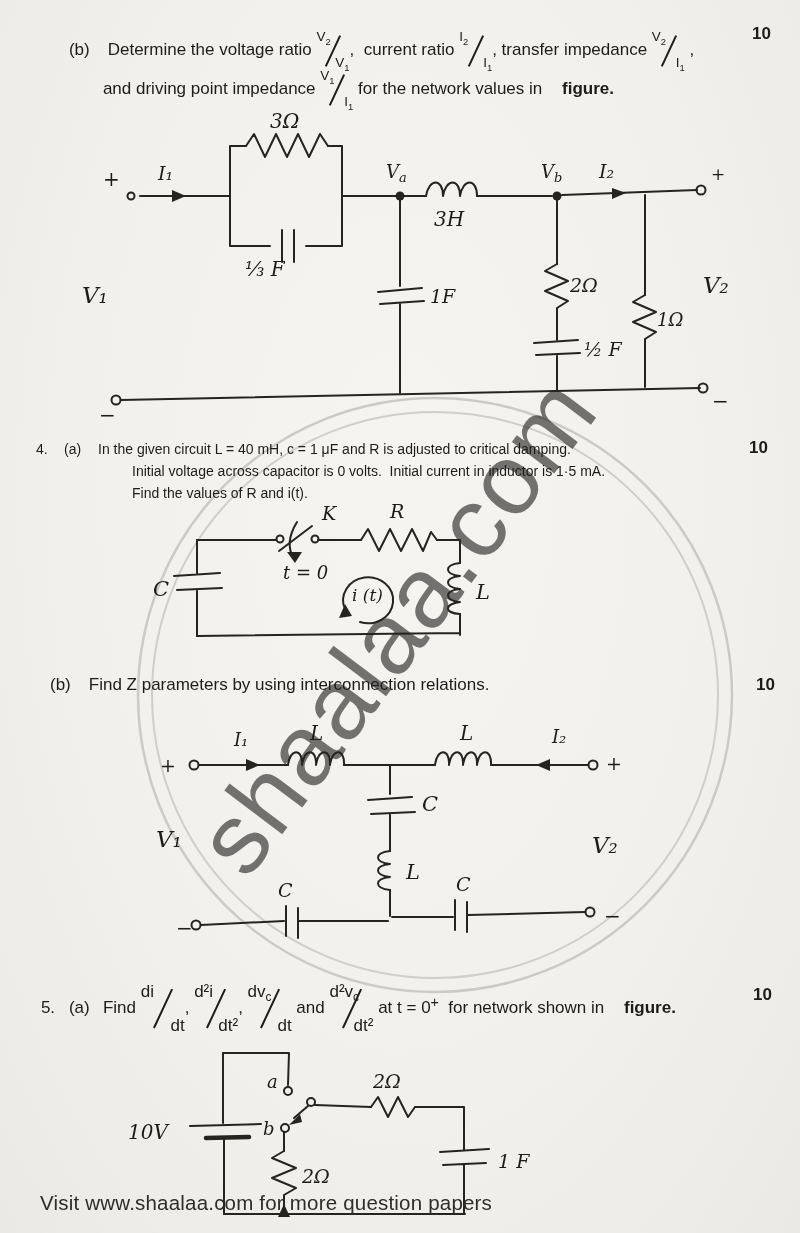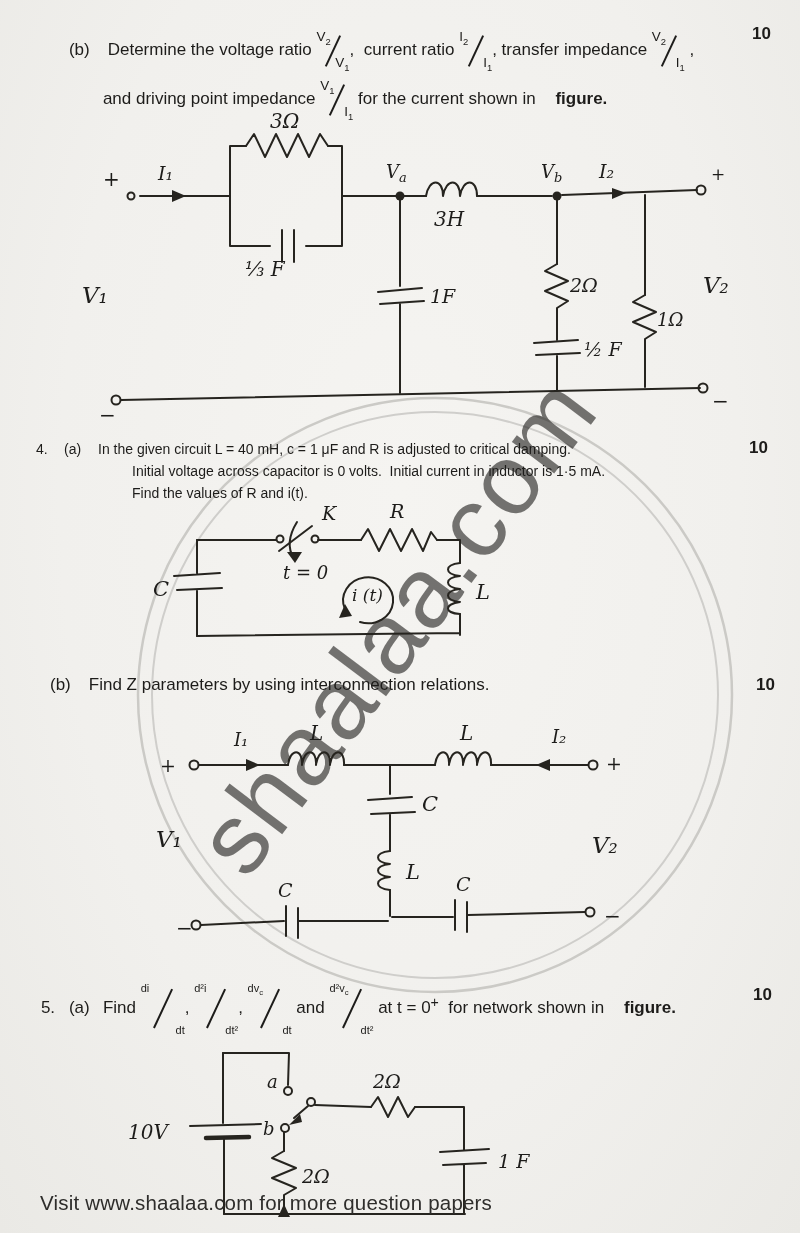--- a/index.html
+++ b/index.html
@@ -16,21 +16,21 @@
   .qsub{display:inline-block;width:34px;}
   .indent{margin-left:96px;}
   .bold{font-weight:700;margin-left:15px;}
   .marks{position:absolute;z-index:2;font-size:17px;font-weight:700;}
   
   .frac{display:inline-block;position:relative;vertical-align:middle;}
   .frac .fn{position:absolute;left:0;top:-4px;}
   .frac .fd{position:absolute;right:0;bottom:-4px;}
   .frac .fs{position:absolute;left:48%;top:1px;height:94%;width:1.8px;background:#1d1c1a;transform:rotate(25deg);}
   .f3{width:33px;height:36px;font-size:13.5px;}
-  .f5{width:44px;height:46px;font-size:11px;}
+  .f5{width:44px;height:46px;font-size:17px;}
   .fsub{font-size:0.7em;}
   svg.ckt{position:absolute;overflow:visible;z-index:2;}
   .wire{stroke:#26241f;stroke-width:2;fill:none;stroke-linecap:round;stroke-linejoin:round;}
   .thick{stroke-width:4.5;}
   .fillink{fill:#26241f;stroke:none;}
   svg text{fill:#1d1c1a;}
   .hand{font-family:"DejaVu Serif",serif;font-style:italic;}
 </style>
 </head>
 <body>
@@ -39,22 +39,22 @@
 
   <svg class="wm" width="800" height="1233" viewBox="0 0 800 1233">
     <circle cx="435" cy="695" r="297" fill="none" stroke="#cbcac6" stroke-width="2.5"></circle>
     <circle cx="435" cy="695" r="283" fill="none" stroke="#cfcecb" stroke-width="2"></circle>
     <text transform="translate(424,646) rotate(-53)" text-anchor="middle" font-size="100" fill="#c6c5c2" opacity="0.6" letter-spacing="2" font-family="Liberation Sans, sans-serif">shaalaa.com</text>
   </svg>
 
   <div class="abs layer qline" style="left:50px;top:13px;width:700px;">
     <span class="qlabel">(b)</span><span>Determine the voltage ratio </span><span class="frac f3"><span class="fn"><span>V</span><sub class="fsub">2</sub></span><span class="fs"></span><span class="fd"><span>V</span><sub class="fsub">1</sub></span></span><span>,  current ratio </span><span class="frac f3"><span class="fn"><span>I</span><sub class="fsub">2</sub></span><span class="fs"></span><span class="fd"><span>I</span><sub class="fsub">1</sub></span></span><span>, transfer impedance </span><span class="frac f3"><span class="fn"><span>V</span><sub class="fsub">2</sub></span><span class="fs"></span><span class="fd"><span>I</span><sub class="fsub">1</sub></span></span><span> ,</span>
   </div>
-  <div class="abs layer qline" style="left:84px;top:62px;width:660px;">
-    <span>and driving point impedance </span><span class="frac f3"><span class="fn"><span>V</span><sub class="fsub">1</sub></span><span class="fs"></span><span class="fd"><span>I</span><sub class="fsub">1</sub></span></span><span> for the current shown in </span><span class="bold">figure.</span>
+  <div class="abs layer qline" style="left:84px;top:52px;width:660px;">
+    <span>and driving point impedance </span><span class="frac f3"><span class="fn"><span>V</span><sub class="fsub">1</sub></span><span class="fs"></span><span class="fd"><span>I</span><sub class="fsub">1</sub></span></span><span> for the network values in </span><span class="bold">figure.</span>
   </div>
   <span class="marks" style="left:752px;top:24px;">10</span>
 
   <svg class="ckt" style="left:0;top:100px;" width="800" height="340" viewBox="0 0 800 340">
     <g class="wire">
       <path d="M140,96 H230"></path>
       <path d="M230,46 V146 M342,46 V146 M230,46 H246 M328,46 H342 M230,146 H270 M306,146 H342"></path>
       <path d="M282,130 V162 M294,130 V162"></path>
       <path d="M246,46 L254,34 L265,57 L276,34 L287,57 L298,34 L309,57 L320,34 L328,46"></path>
       <path d="M342,96 H396 M404,96 H426"></path>

